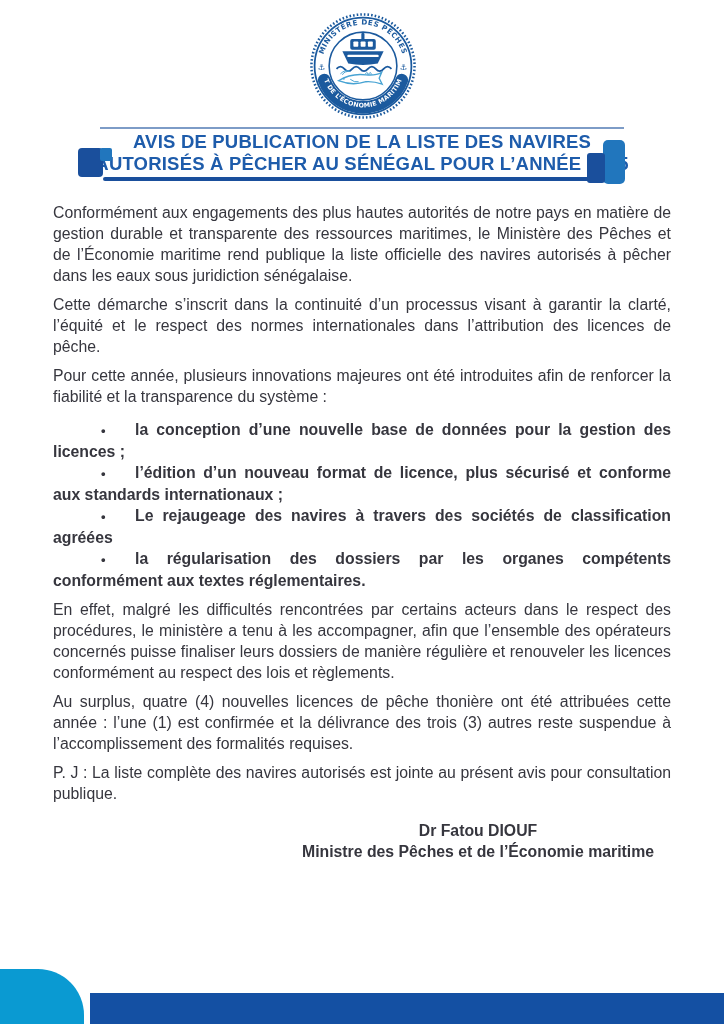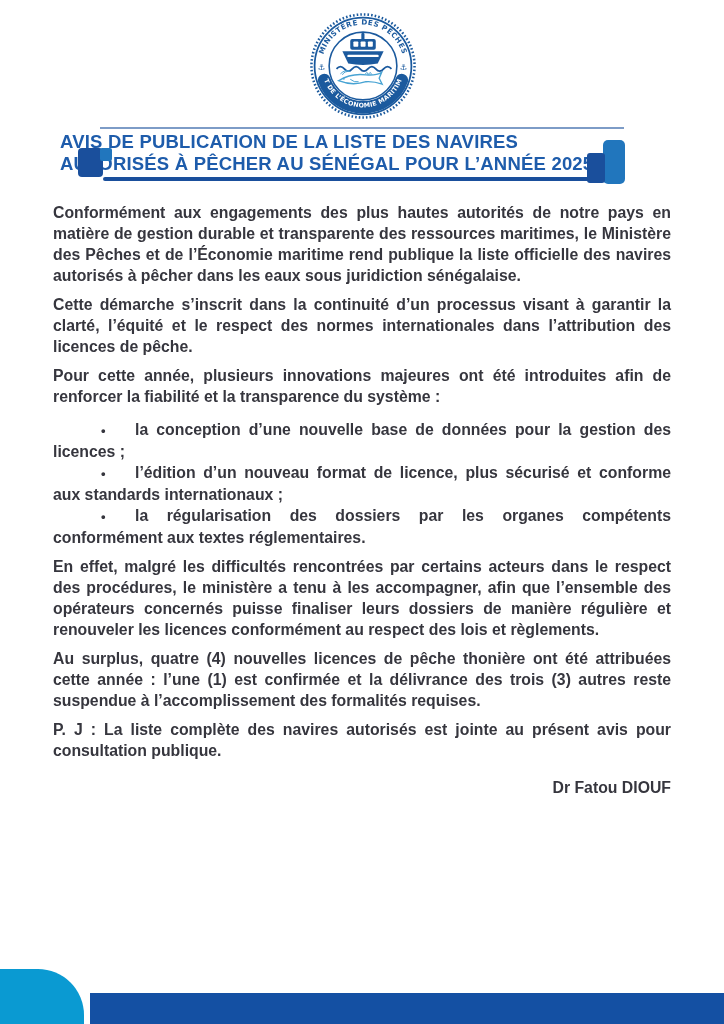--- a/index.html
+++ b/index.html
@@ -8,40 +8,40 @@
     overflow:hidden;margin:0 auto;
     font-family:"Liberation Sans", sans-serif;
   }
   
   .seal{position:absolute;top:12px;left:309px;width:108px;height:108px;}
   .seal text{font-family:"DejaVu Sans", sans-serif;}
 
   
   .banner-topline{position:absolute;left:100px;top:127px;width:524px;height:2px;background:#7d9cc7;}
   .banner-botline{position:absolute;left:103px;top:177px;width:520px;height:4px;background:#1a4f9c;border-radius:2px;}
-  .banner-title{position:absolute;left:60px;top:131px;width:604px;
+  .banner-title{position:absolute;left:60px;top:131px;width:604px;text-align:center;
     color:#1e5cab;font-weight:bold;font-size:18.5px;line-height:22px;letter-spacing:.2px;}
   .sq{position:absolute;}
   .sq-dark-l{left:78px;top:148px;width:25px;height:29px;background:#1a4f9c;border-radius:4px;}
   .sq-light-l{left:100px;top:148px;width:12px;height:13px;background:#2176bd;border-radius:2px;}
   .sq-light-r{left:603px;top:140px;width:22px;height:44px;background:#2176bd;border-radius:5px;}
   .sq-dark-r{left:587px;top:153px;width:18px;height:30px;background:#1a4f9c;border-radius:3px;}
 
   
   .content{
     position:absolute;left:53px;top:202px;width:618px;
     color:#36363e;font-size:15.8px;line-height:21px;font-weight:500;
     text-align:justify;
   }
-  .content p{margin:0 0 8px 0;font-weight:bold;}
+  .content p{margin:0 0 8px 0;}
   .content p.tight{margin-bottom:12px;}
   .bullet{font-weight:bold;text-indent:48px;margin:0 !important;}
   .bullet.last{margin:0 0 8px 0 !important;}
   .dot{display:inline-block;width:34px;text-indent:0;font-size:13px;}
-  .signature{margin-top:16px;margin-left:232px;font-weight:bold;text-align:right;}
+  .signature{margin-top:16px;margin-left:232px;font-weight:bold;text-align:center;}
   .signature div{line-height:21px;}
 
   
   .footer-cyan{position:absolute;left:0;top:969px;width:84px;height:55px;background:#0a9ad2;border-radius:0 46px 0 0;}
   .footer-bar{position:absolute;left:90px;top:993px;width:634px;height:31px;background:#1450a3;}
 </style>
 </head>
 <body>
 
 <div class="page">
@@ -93,27 +93,29 @@
   <div class="sq sq-light-r"></div>
   <div class="sq sq-dark-r"></div>
 
   <div class="content">
     <p>Conformément aux engagements des plus hautes autorités de notre pays en matière de gestion durable et transparente des ressources maritimes, le Ministère des Pêches et de l’Économie maritime rend publique la liste officielle des navires autorisés à pêcher dans les eaux sous juridiction sénégalaise.</p>
     <p>Cette démarche s’inscrit dans la continuité d’un processus visant à garantir la clarté, l’équité et le respect des normes internationales dans l’attribution des licences de pêche.</p>
     <p class="tight">Pour cette année, plusieurs innovations majeures ont été introduites afin de renforcer la fiabilité et la transparence du système :</p>
 
     <p class="bullet"><span class="dot">•</span><span>la conception d’une nouvelle base de données pour la gestion des licences ;</span></p>
     <p class="bullet"><span class="dot">•</span><span>l’édition d’un nouveau format de licence, plus sécurisé et conforme aux standards internationaux ;</span></p>
+    <p class="bullet"><span class="dot">•</span><span>Le rejaugeage des navires à travers des sociétés de classification agréées</span></p>
     <p class="bullet last"><span class="dot">•</span><span>la régularisation des dossiers par les organes compétents conformément aux textes réglementaires.</span></p>
 
     <p>En effet, malgré les difficultés rencontrées par certains acteurs dans le respect des procédures, le ministère a tenu à les accompagner, afin que l’ensemble des opérateurs concernés puisse finaliser leurs dossiers de manière régulière et renouveler les licences conformément au respect des lois et règlements.</p>
     <p>Au surplus, quatre (4) nouvelles licences de pêche thonière ont été attribuées cette année : l’une (1) est confirmée et la délivrance des trois (3) autres reste suspendue à l’accomplissement des formalités requises.</p>
     <p>P. J : La liste complète des navires autorisés est jointe au présent avis pour consultation publique.</p>
 
     <div class="signature">
       <div>Dr Fatou DIOUF</div>
+      <div>Ministre des Pêches et de l’Économie maritime</div>
     </div>
   </div>
 
   <div class="footer-cyan"></div>
   <div class="footer-bar"></div>
 
 </div>
 
 </body></html>

